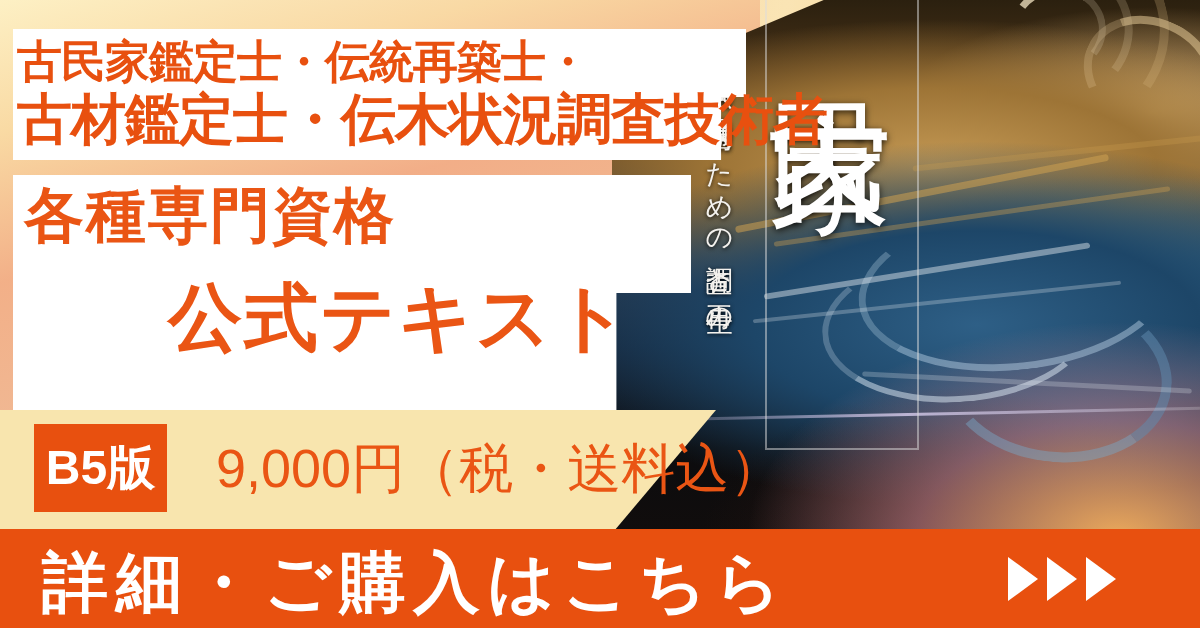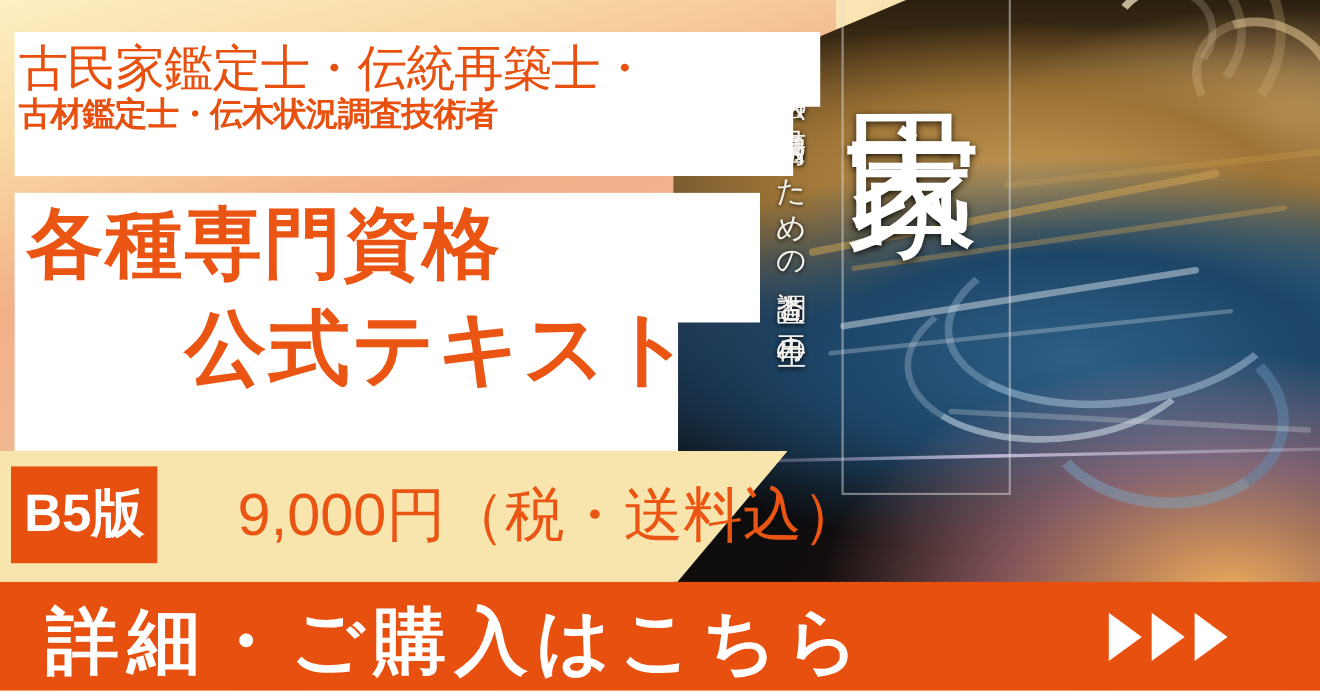--- a/index.html
+++ b/index.html
@@ -112,45 +112,45 @@
   .panel-top{
     left:13px;top:29px;width:733px;height:131px;
     clip-path:polygon(0 0, 100% 0, 100% 52%, 96.6% 52%, 96.6% 100%, 0 100%);
   }
   .panel-main{
     left:13px;top:175px;width:678px;height:241px;
     clip-path:polygon(0 0, 100% 0, 100% 49%, 89% 49%, 89% 100%, 0 100%);
   }
   .headline-1{
     position:absolute;left:17px;top:36px;
-    font-size:45px;line-height:1.16;font-weight:400;color:#e8500f;
+    font-size:45px;line-height:1.16;font-weight:700;color:#e8500f;
     letter-spacing:-1px;white-space:nowrap;
   }
   .headline-2{position:absolute;left:17px;top:88px;
-    font-size:30px;line-height:1.16;font-weight:700;color:#e8500f;
+    font-size:55px;line-height:1.16;font-weight:700;color:#e8500f;
     letter-spacing:-1px;white-space:nowrap;}
   .big-1{
     position:absolute;left:24px;top:186px;
-    font-size:70px;line-height:1;font-weight:700;color:#ea5514;
+    font-size:60px;line-height:1;font-weight:700;color:#ea5514;
     letter-spacing:2px;white-space:nowrap;
   }
   .big-2{
     position:absolute;left:168px;top:286px;
     font-size:74px;line-height:1;font-weight:700;color:#ea5514;
     letter-spacing:2px;white-space:nowrap;font-family:Liberation Mono, monospace;
   }
 
   
   .price-band{
     position:absolute;left:0;top:410px;width:716px;height:119px;
     background:#f8e5ae;
     clip-path:polygon(0 0, 100% 0, 86% 100%, 0 100%);
   }
   .badge{
-    position:absolute;left:10px;top:424px;width:133px;height:88px;
+    position:absolute;left:34px;top:424px;width:133px;height:88px;
     background:#e8500f;color:#fff;
     font-size:48px;font-weight:700;line-height:88px;text-align:center;
     letter-spacing:0;
   }
   .price-text{
     position:absolute;left:170px;top:430px;
     font-size:54px;line-height:76px;color:#ea5514;font-weight:400;
     white-space:nowrap;letter-spacing:0;margin-left:46px;
   }
 

